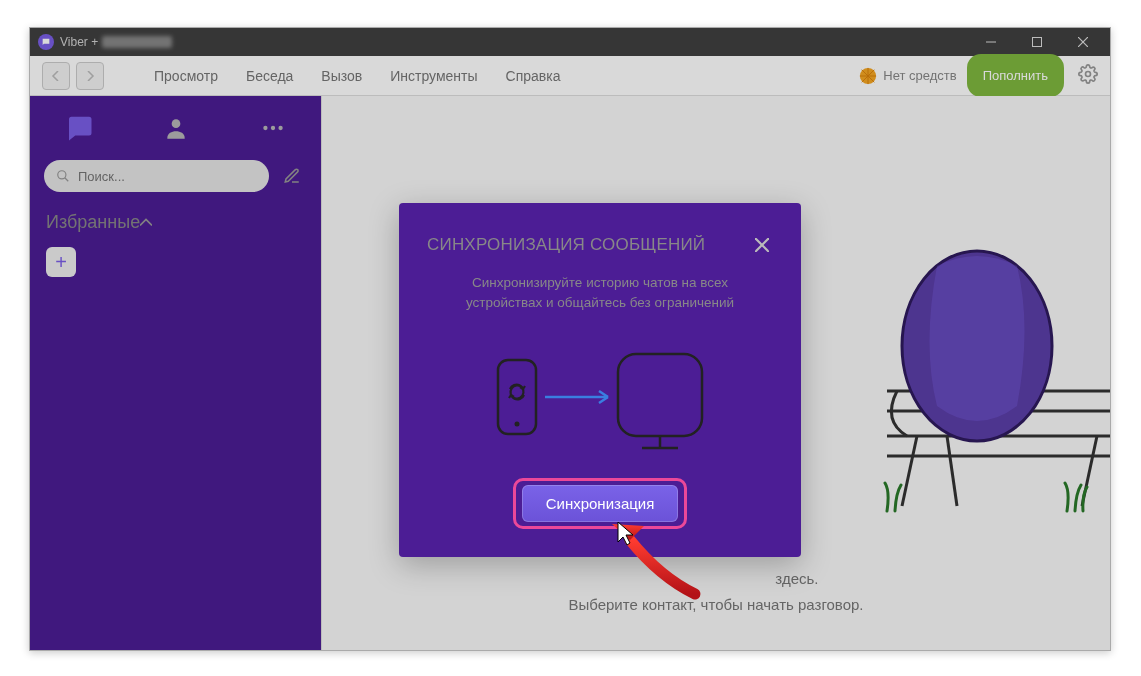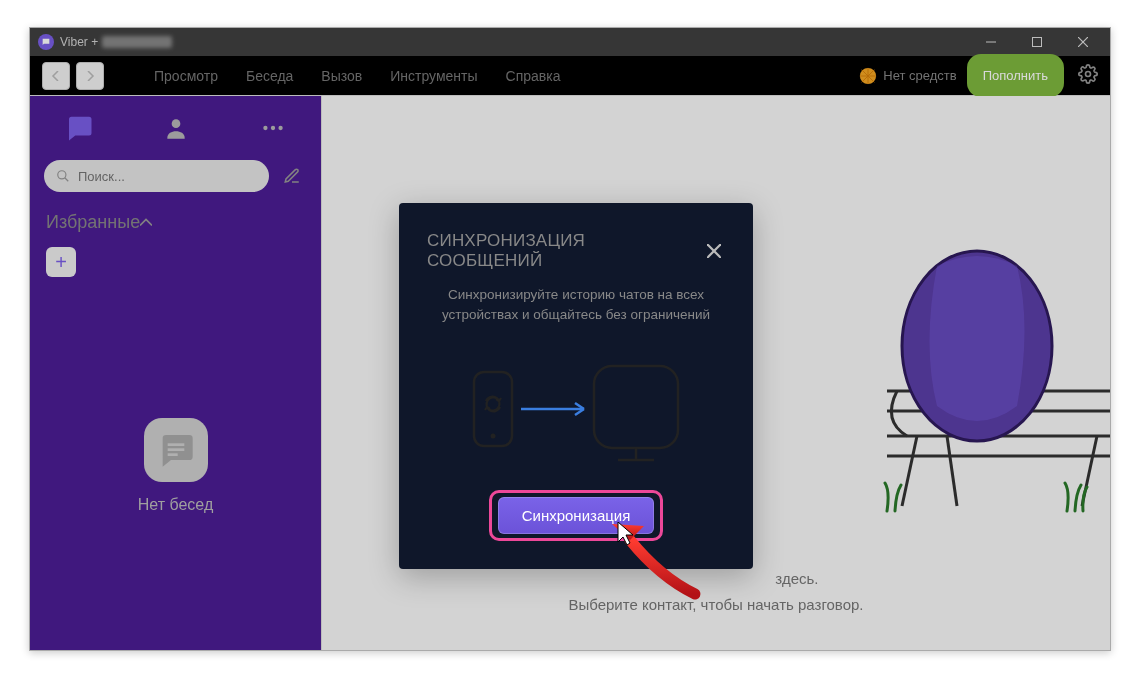--- a/index.html
+++ b/index.html
@@ -5,21 +5,21 @@
   * { box-sizing: border-box; margin: 0; padding: 0; font-family: -apple-system, "Segoe UI", Arial, sans-serif; }
   body { background: #fff; width: 1141px; height: 676px; overflow: hidden; position: relative; }
   .outer-frame { position: absolute; left: 29px; top: 27px; width: 1082px; height: 624px; border: 1px solid #aaa; background: #ededed; box-shadow: 0 2px 8px rgba(0,0,0,.2); }
   .titlebar { height: 28px; background: #404040; display: flex; align-items: center; padding: 0 4px 0 8px; color: #d0d0d0; font-size: 12px; }
   .titlebar .logo { width: 16px; height: 16px; border-radius: 50%; background: #7b5fe7; display: flex; align-items: center; justify-content: center; margin-right: 6px; }
   .titlebar .logo svg { width: 10px; height: 10px; }
   .titlebar .title-text { flex: 0 0 auto; }
   .titlebar .blur { margin-left: 4px; width: 70px; height: 12px; background: #888; border-radius: 2px; filter: blur(2px); }
   .titlebar .spacer { flex: 1; }
   .win-btn { width: 46px; height: 28px; display: flex; align-items: center; justify-content: center; color: #ddd; }
-  .menubar { height: 40px; background: #000000; display: flex; align-items: center; padding: 0 12px; gap: 0; border-bottom: 1px solid #ddd; }
+  .menubar { height: 40px; background: #ffffff; display: flex; align-items: center; padding: 0 12px; gap: 0; border-bottom: 1px solid #ddd; }
   .nav-arrow { width: 28px; height: 28px; border: 1px solid #ccc; border-radius: 4px; display: flex; align-items: center; justify-content: center; color: #bbb; margin-right: 6px; background: #f2f2f2; }
   .menu-item { padding: 0 14px; color: #777; font-size: 14px; height: 40px; display: flex; align-items: center; }
   .menubar .spacer { flex: 1; }
   .balance-pill { display: flex; align-items: center; gap: 6px; color: #888; font-size: 13px; margin-right: 10px; }
   .orange-circle { width: 18px; height: 18px; }
   .topup-btn { background: #7fb83f; color: #fff; border-radius: 14px; padding: 14px 16px; font-size: 13px; }
   .gear-btn { margin-left: 14px; color: #999; }
   .app-body { display: flex; height: calc(100% - 68px); }
   .sidebar { width: 292px; background: #4c1d95; border-right: 1px solid #ddd; display: flex; flex-direction: column; }
   .side-tabs { height: 64px; display: flex; align-items: center; justify-content: space-around; }
@@ -32,21 +32,21 @@
   .fav-row { padding: 10px 16px; display: flex; align-items: center; color: #888; font-size: 18px; }
   .add-fav { width: 30px; height: 30px; border-radius: 6px; background: #eee; color: #7b5fe7; font-size: 20px; display: flex; align-items: center; justify-content: center; margin: 4px 16px; }
   .sidebar-empty { flex: 1; display: flex; flex-direction: column; align-items: center; justify-content: center; gap: 14px; color: #bbb; }
   .sidebar-empty-icon { width: 64px; height: 64px; border-radius: 18px; background: #cfcfcf; display: flex; align-items: center; justify-content: center; }
   .main-area { flex: 1; position: relative; background: #f8f8f8; overflow: hidden; }
   .main-illustration { position: absolute; left: 40%; top: 80px; width: 520px; height: 360px; }
   .main-text { position: absolute; left: 0; right: 0; top: 470px; text-align: center; color: #777; font-size: 15px; line-height: 1.7; }
   
   .dim { position: absolute; inset: 0; background: rgba(0,0,0,.15); }
   
-  .modal { position: absolute; left: 369px; top: 175px; width: 354px; background: #0f172a; border-radius: 4px; box-shadow: 0 8px 30px rgba(0,0,0,.25); padding: 28px 28px 28px; }
+  .modal { position: absolute; left: 369px; top: 175px; width: 402px; background: #4c1d95; border-radius: 4px; box-shadow: 0 8px 30px rgba(0,0,0,.25); padding: 28px 28px 28px; }
   .modal-title-row { display: flex; align-items: center; justify-content: space-between; }
   .modal-title { color: #888; font-size: 17px; font-weight: 400; letter-spacing: .2px; }
   .modal-close { color: #bbb; font-size: 20px; line-height: 1; padding: 4px; }
   .modal-desc { margin-top: 14px; text-align: center; color: #888; font-size: 13.5px; line-height: 1.5; padding: 0 10px; }
   .modal-illus { margin: 26px auto 18px; display: flex; align-items: center; justify-content: center; }
   .modal-action-wrap { display: flex; justify-content: center; margin-top: 10px; }
   .modal-action-border { border: 3px solid #ec4899; border-radius: 10px; padding: 4px 6px; display: inline-block; }
   .sync-btn { background: #6b52d8; background: linear-gradient(#7a63e8,#6b52d8); color: #fff; border: none; border-radius: 6px; padding: 10px 24px; font-size: 15px; box-shadow: inset 0 0 0 1px rgba(255,255,255,.2); }
   
   .cursor-arrow { position: absolute; left: 570px; top: 494px; pointer-events: none; }
@@ -154,31 +154,20 @@
             </svg>
         </div>
       </div>
       <div class="fav-row">
         <span>Избранные</span>
         <svg width="12" height="12" viewBox="0 0 10 10">
             <path d="M0 7l5-5 5 5" fill="none" stroke="#999" stroke-width="1.5"></path>
           </svg>
       </div>
       <div class="add-fav">+</div>
-      <div class="sidebar-empty">
-        <div class="sidebar-empty-icon">
-          <svg width="40" height="40" viewBox="0 0 24 24" fill="#aaa">
-              <path d="M4 3h16a2 2 0 0 1 2 2v11a2 2 0 0 1-2 2H9l-5 4V5a2 2 0 0 1 2-2z"></path>
-              <rect x="7" y="8" width="10" height="1.6" fill="#cfcfcf"></rect>
-              <rect x="7" y="11" width="10" height="1.6" fill="#cfcfcf"></rect>
-              <rect x="7" y="14" width="6" height="1.6" fill="#cfcfcf"></rect>
-            </svg>
-        </div>
-        <span>Нет бесед</span>
-      </div>
     </div>
 
     <div class="main-area">
       <svg class="main-illustration" viewBox="0 0 520 360">
 
         <g stroke="#333" stroke-width="3" fill="none">
           <line x1="250" y1="260" x2="500" y2="260"></line>
           <line x1="250" y1="280" x2="500" y2="280"></line>
           <line x1="250" y1="215" x2="500" y2="215"></line>
           <line x1="250" y1="235" x2="500" y2="235"></line>

